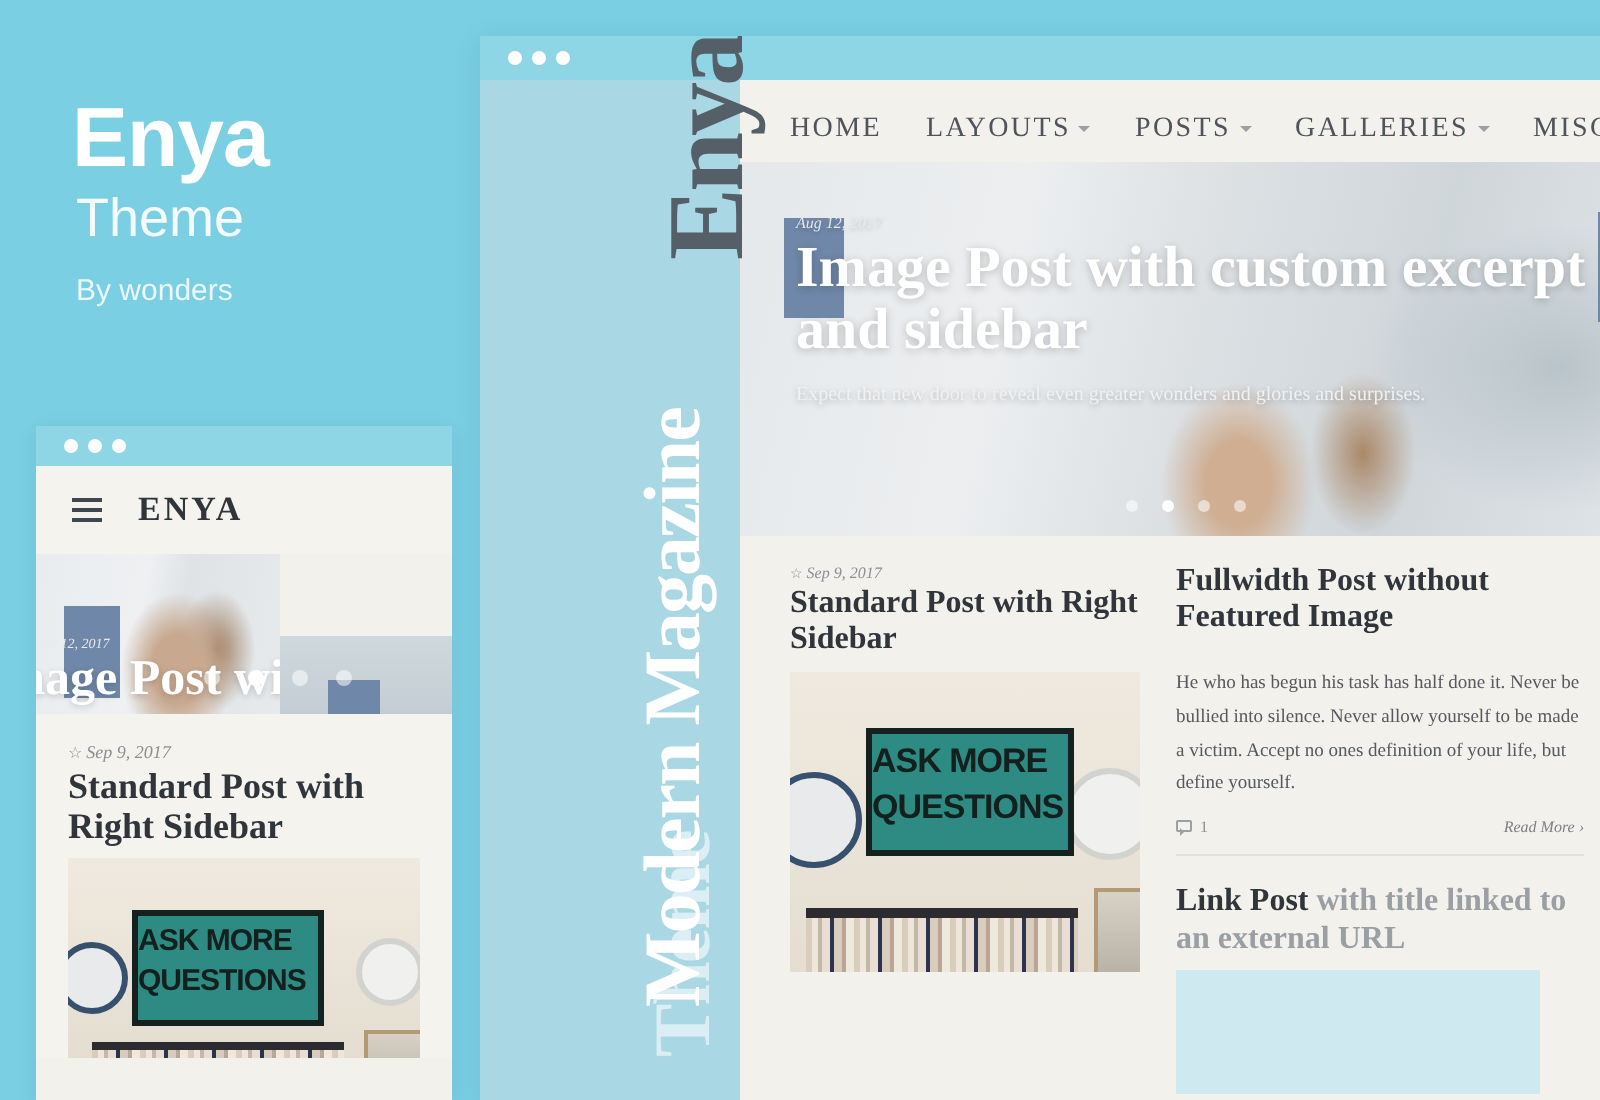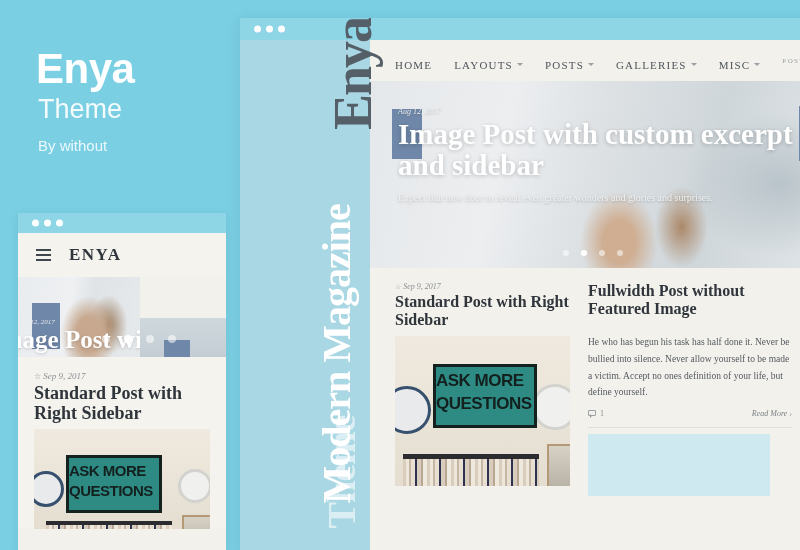--- a/index.html
+++ b/index.html
@@ -121,21 +121,21 @@
   .rail-enya { position: absolute; left: 82px; top: 90px; width: 190px;
                transform: rotate(-90deg); transform-origin: 0 0;
                font-family: "Liberation Serif", serif; font-weight: bold;
                font-size: 54px; color: #555f68; white-space: nowrap; letter-spacing: -2px;
                z-index: 6; }
 
   .d-main { position: absolute; left: 130px; top: 0; right: 0; bottom: 0; background: #f2f1ec; }
 
   .d-nav { height: 41px; background: #f2f1ec; display: flex; align-items: center;
            padding-left: 25px; }
-  .d-nav .item { font-family: "Liberation Serif", serif; font-size: 11px;
+  .d-nav .item { font-family: "Liberation Serif", serif; font-size: 14px;
                  letter-spacing: 1.2px; color: #4e545a; margin-right: 22px;
                  display: flex; align-items: center; gap: 4px; margin-top: 8px; }
   .caret { width: 0; height: 0; border-left: 3px solid transparent;
            border-right: 3px solid transparent; border-top: 3px solid #9aa0a5; }
   .d-search { margin-left: auto; display: flex; align-items: center; gap: 24px;
               padding-right: 18px; }
   .d-search .ph { font-family: "Liberation Serif", serif; font-size: 7px;
                   letter-spacing: 1.4px; color: #9aa0a5; }
   .mag { width: 9px; height: 9px; border: 1.3px solid #6b7177; border-radius: 50%;
          position: relative; }
@@ -194,21 +194,21 @@
   .linkpost b { color: #2f353b; font-weight: bold; }
   .linkpost span { color: #9a9fa4; font-weight: bold; }
   .link-thumb { margin-top: 6px; height: 62px; background: #cfe9f0; width: 182px; }
 </style>
 </head>
 <body>
 
 <div class="promo">
   <div class="promo-title">Enya</div>
   <div class="promo-sub">Theme</div>
-  <div class="promo-by">By without</div>
+  <div class="promo-by">By wonders</div>
 </div>
 
 <div class="win mobile">
   <div class="titlebar m">
     <div class="dots">
       <span class="dot"></span>
       <span class="dot"></span>
       <span class="dot"></span>
     </div>
   </div>
@@ -359,19 +359,22 @@
           <div class="c-title">Fullwidth Post without Featured Image</div>
           <div class="c-exc">He who has begun his task has half done it. Never be bullied into silence. Never allow yourself to be made a victim. Accept no ones definition of your life, but define yourself.</div>
           <div class="c-meta">
             <span class="c-comments">
               <i class="bubble"></i>
               <span>1</span>
             </span>
             <span class="readmore">Read More  ›</span>
           </div>
 
+          <div class="linkpost">
+            <b>Link Post</b><span> with title linked to an external URL</span>
+          </div>
           <div class="link-thumb"></div>
         </div>
 
       </div>
     </div>
   </div>
 </div>
 
 </body></html>

